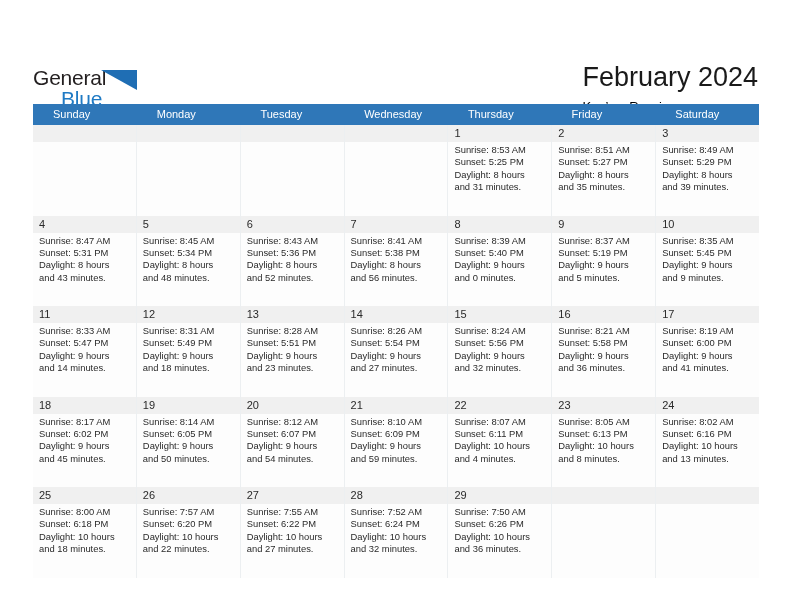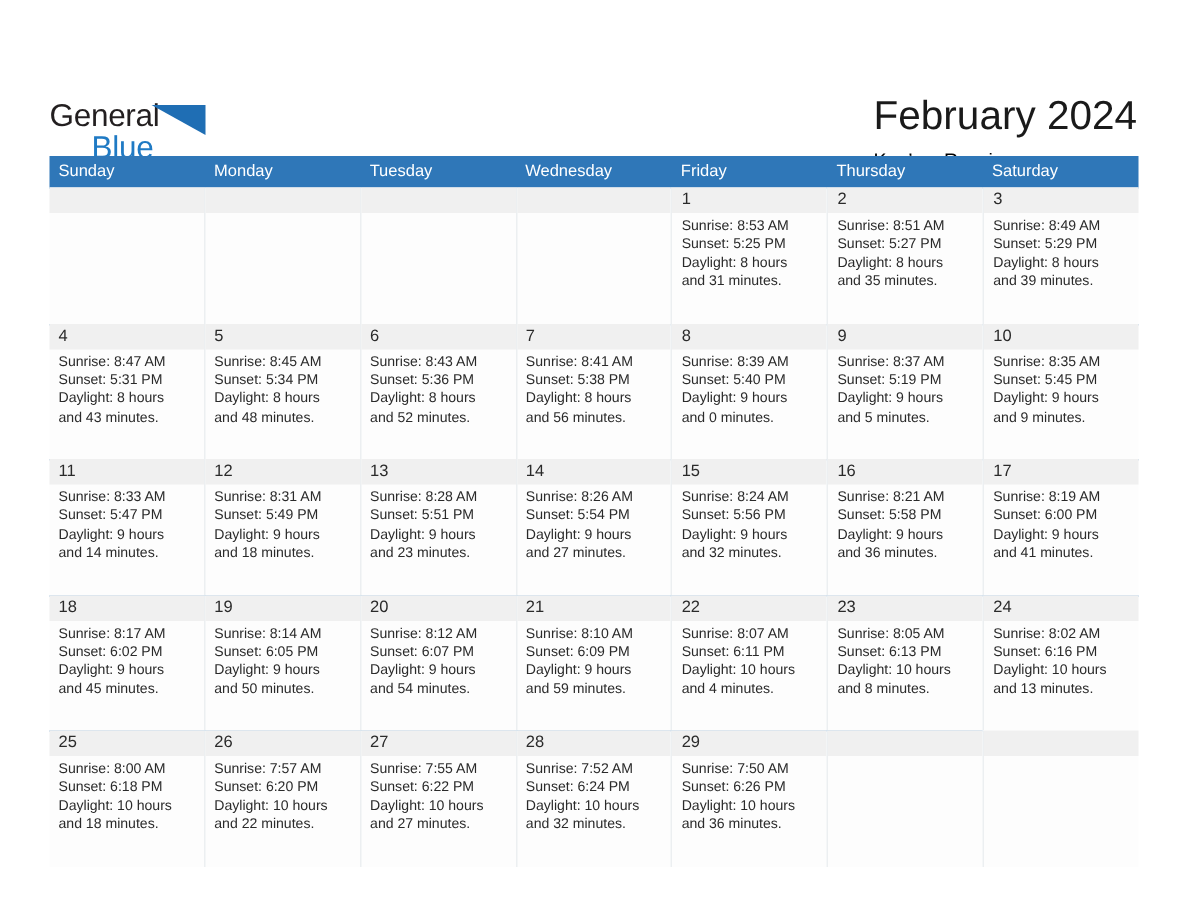--- a/index.html
+++ b/index.html
@@ -101,21 +101,21 @@
     width: 726px;
     height: 21px;
     background: #2f77b8;
   }
   .weekday {
     flex: 1 1 0;
     min-width: 0;
     color: #ffffff;
     font-size: 11px;
     line-height: 21px;
-    padding-left: 6px;
+    padding-left: 20px;
     box-sizing: border-box;
     white-space: nowrap;
   }
 
   .week-row {
     position: relative;
     width: 726px;
     height: 90.5px;
     box-sizing: border-box;
   }
@@ -197,22 +197,22 @@
     </div>
 
   </div>
 
   <div class="calendar">
     <div class="weekday-row" id="weekday-row">
         <div class="weekday">Sunday</div>
         <div class="weekday">Monday</div>
         <div class="weekday">Tuesday</div>
         <div class="weekday">Wednesday</div>
+        <div class="weekday">Thursday</div>
         <div class="weekday">Friday</div>
-        <div class="weekday">Thursday</div>
         <div class="weekday">Saturday</div>
       </div>
     <div id="weeks-container">
         <div class="week-row">
           <div class="row-rule"></div>
           <div class="cells">
             <div class="cell blank">
               <div class="daynum-strip"></div>
               <div class="daynum"></div>
             </div>

